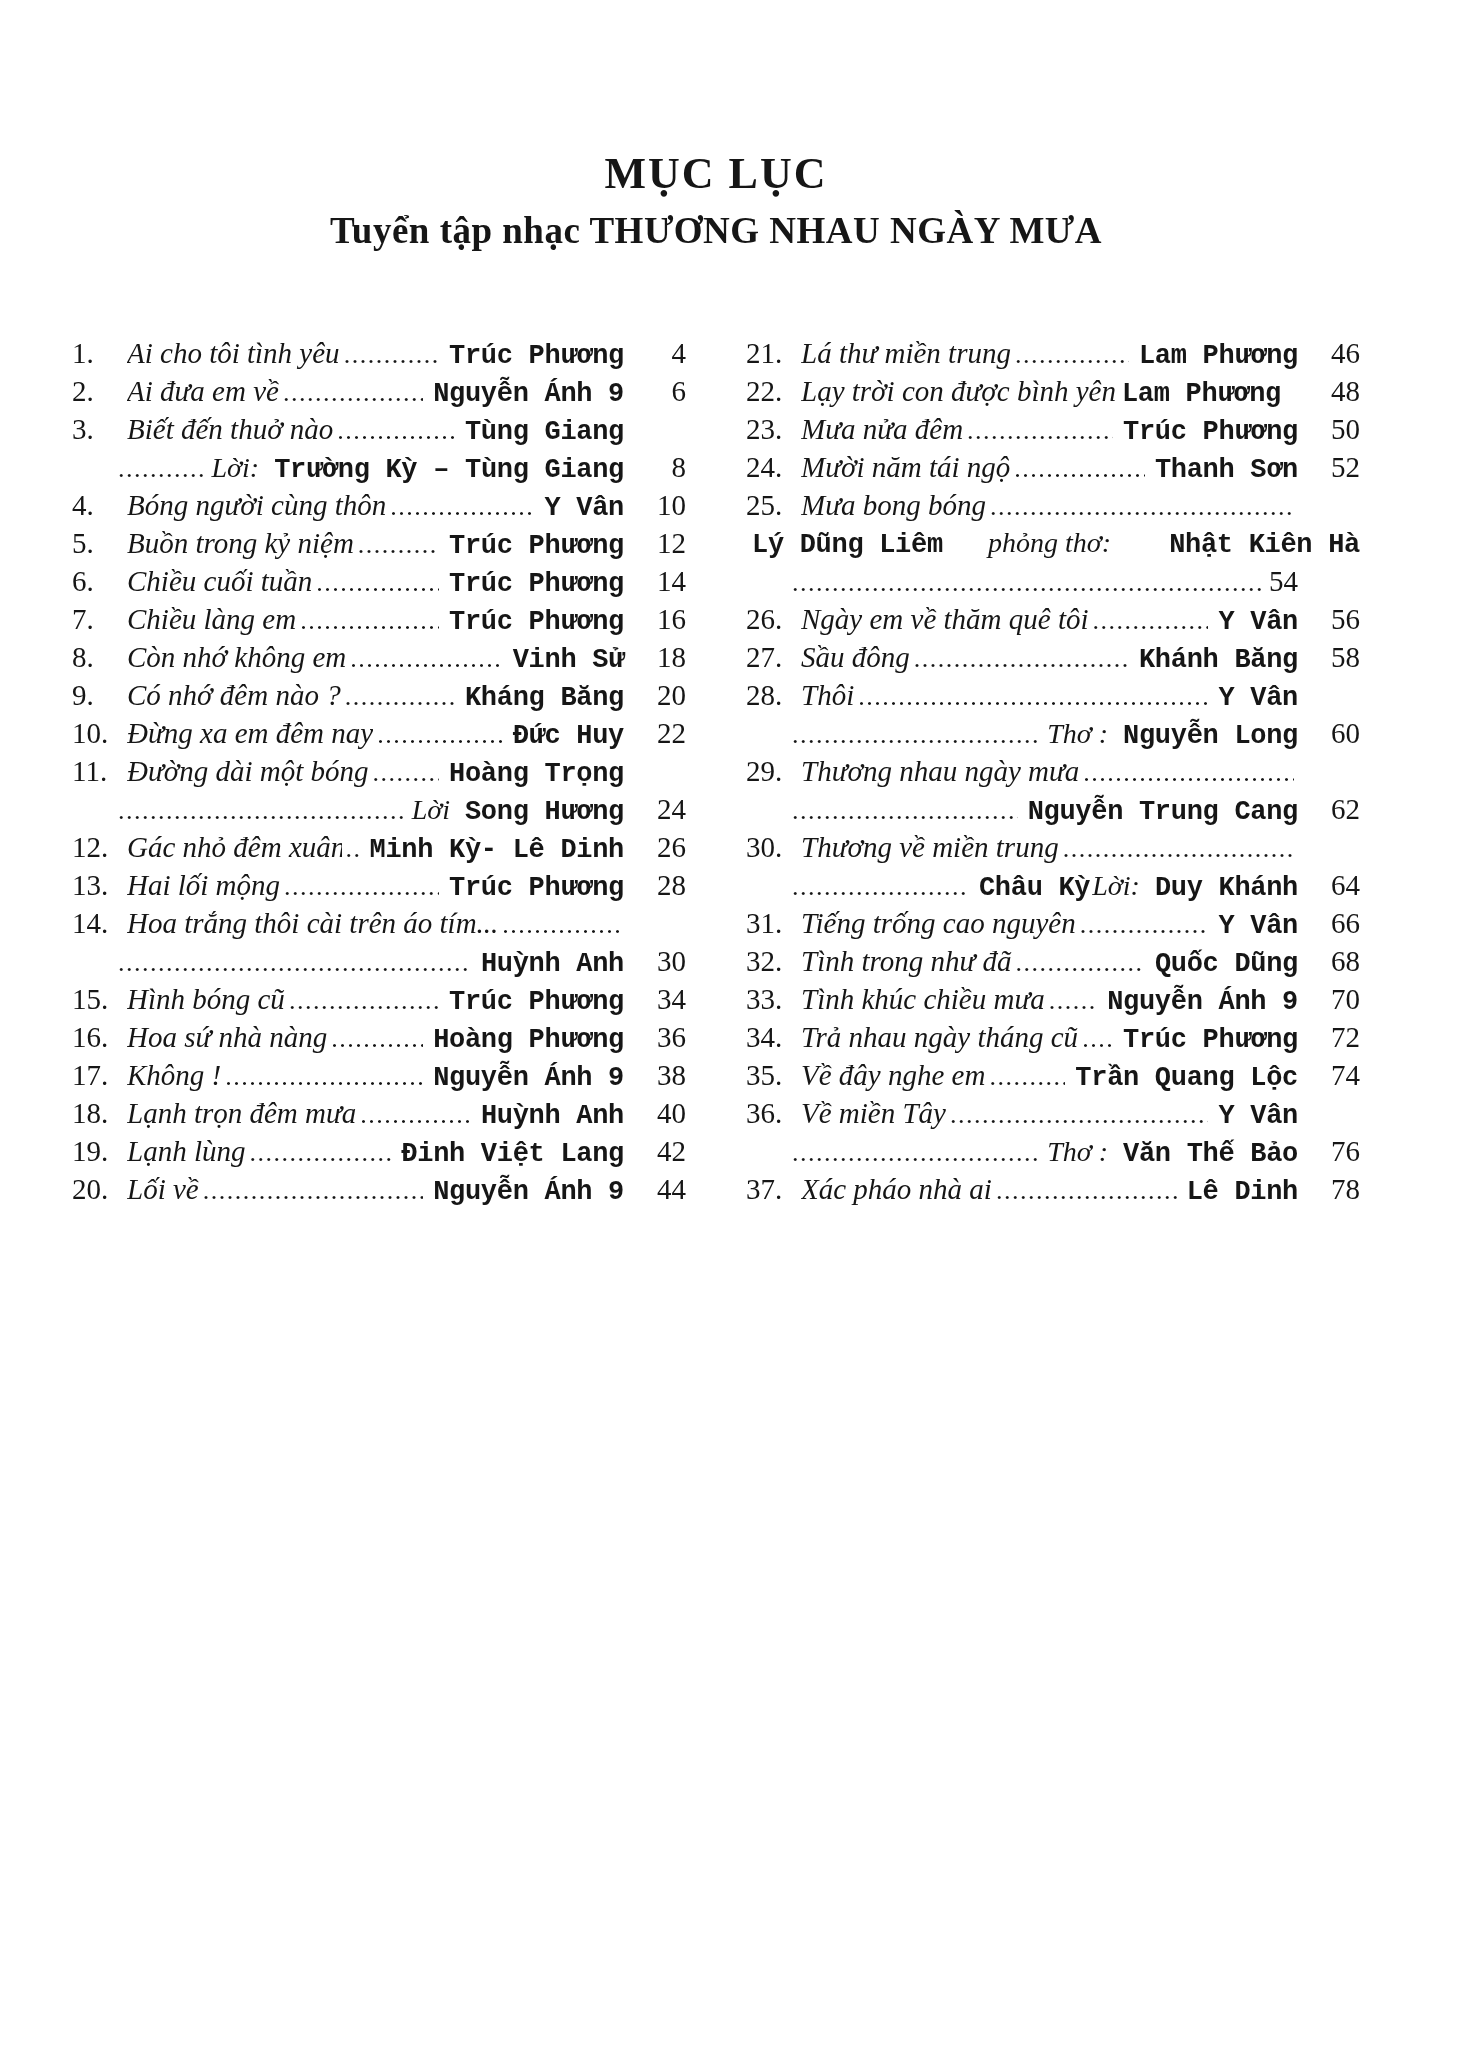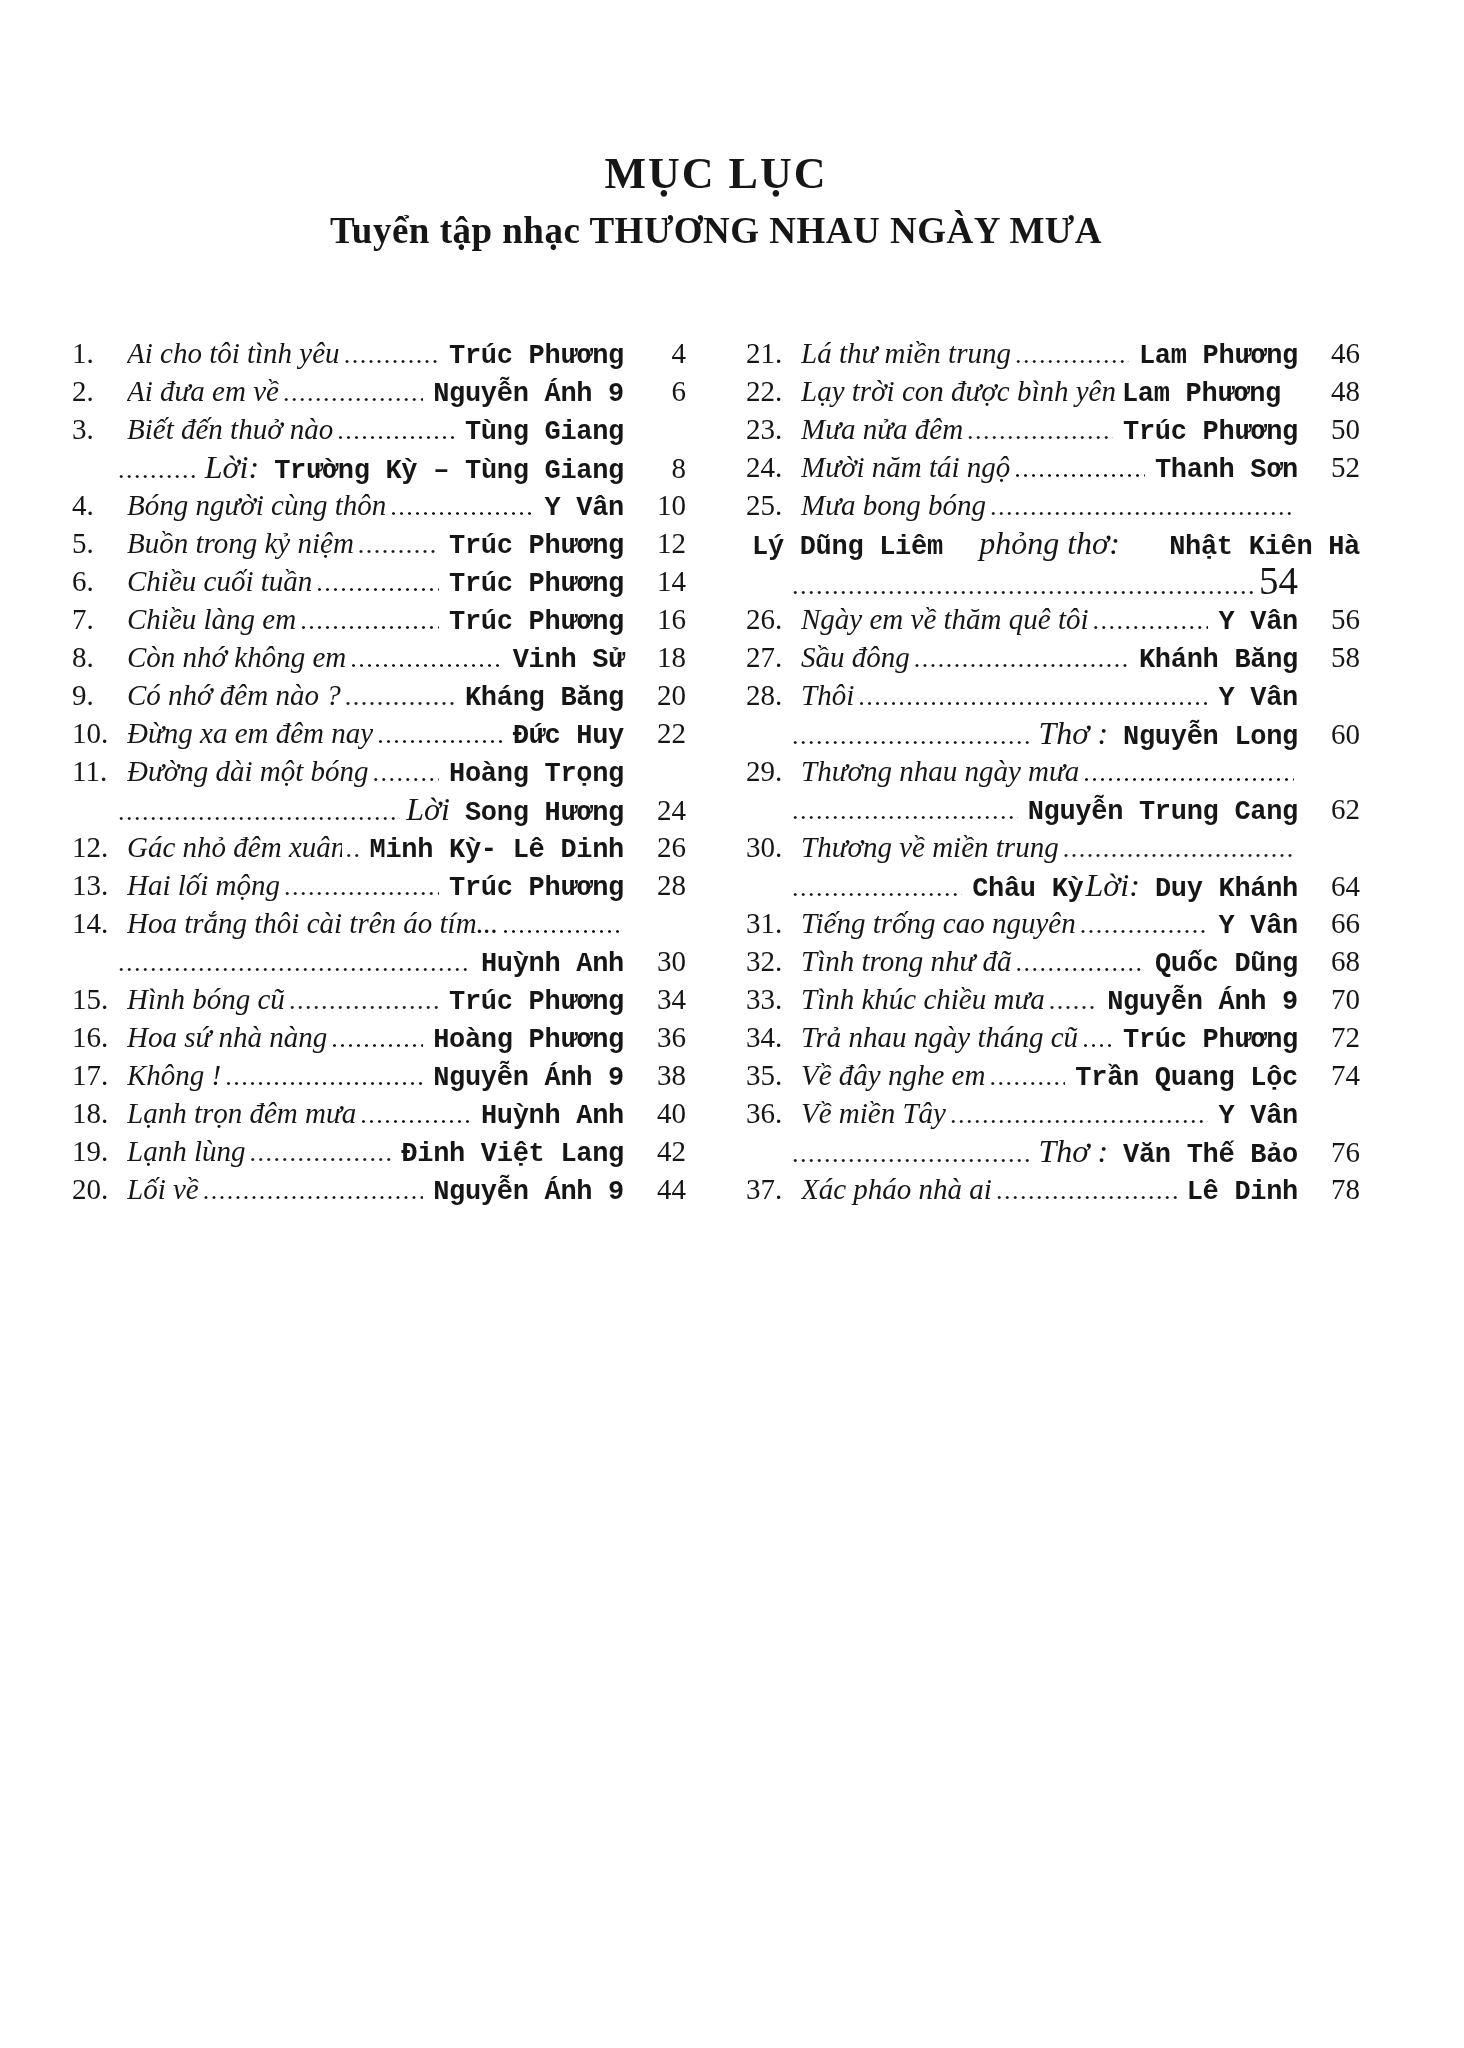--- a/index.html
+++ b/index.html
@@ -71,34 +71,34 @@
     margin: 0 4px;
     font-size: 26px;
   }
   .seg-dots::after {
     content: "...............................................................................................................................................";
     letter-spacing: 1.5px;
   }
   .seg-label {
     flex: 0 0 auto;
     font-style: italic;
-    font-size: 32px;
+    font-size: 28px;
     margin: 0 9px 0 2px;
   }
   .seg-author {
     flex: 0 0 auto;
     font-family: Liberation Mono, monospace;
     font-weight: 700;
     font-size: 27px;
     letter-spacing: -0.3px;
     margin-left: 6px;
   }
   .seg-pageinline {
     flex: 0 0 auto;
-    font-size: 39px;
+    font-size: 29px;
   }
   .seg-page {
     flex: 0 0 auto;
     min-width: 52px;
     margin-left: 10px;
     margin-right: 0;
     text-align: right;
     font-size: 29px;
     margin-left: auto;
     padding-left: 10px;

